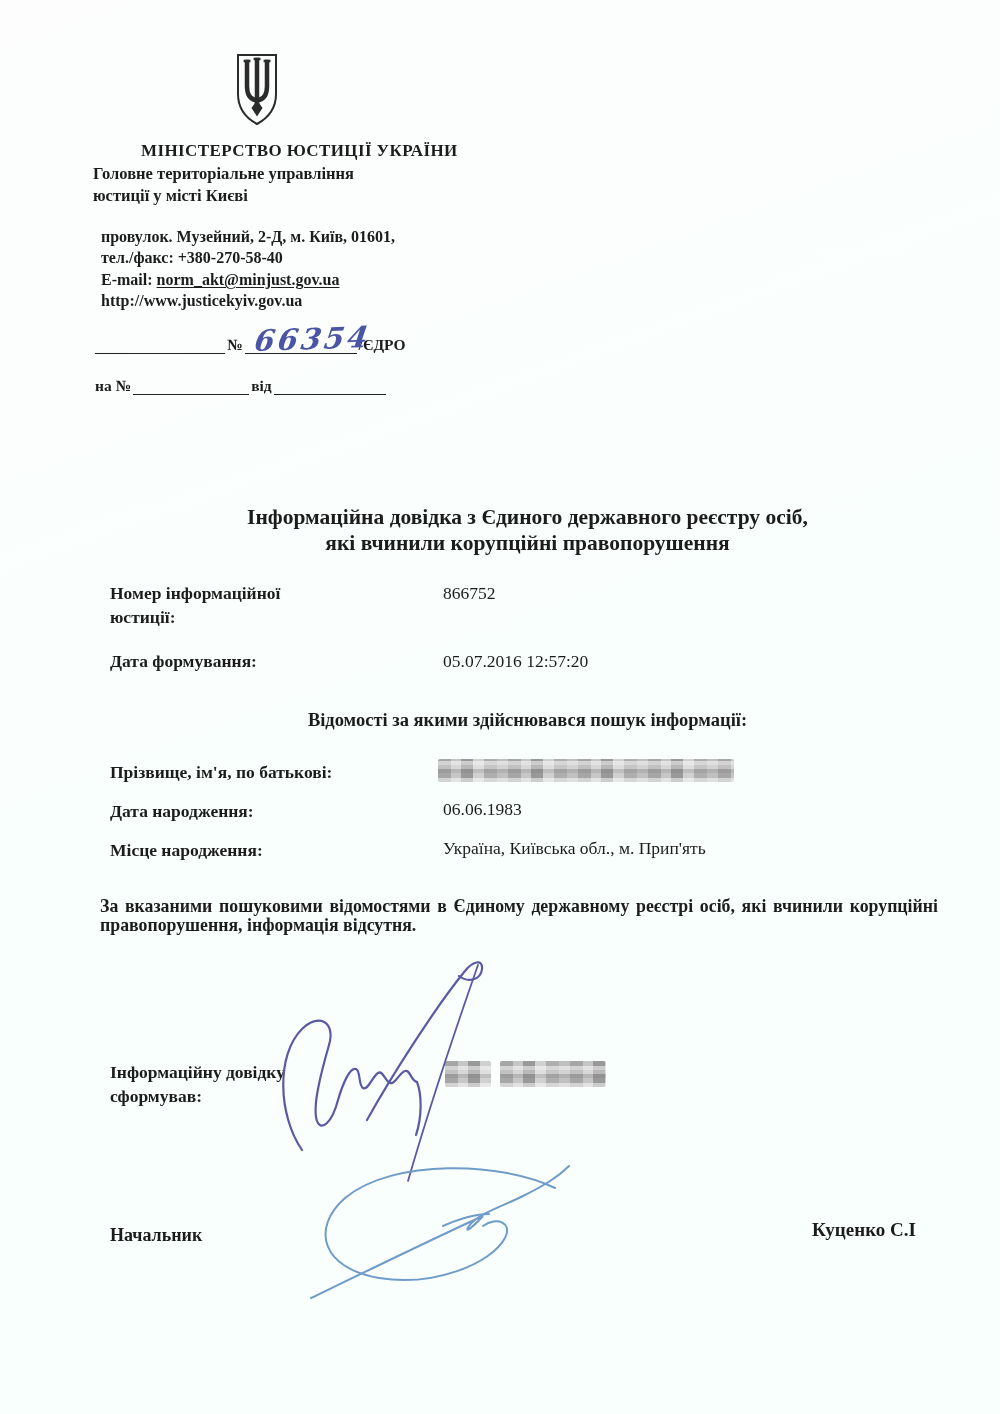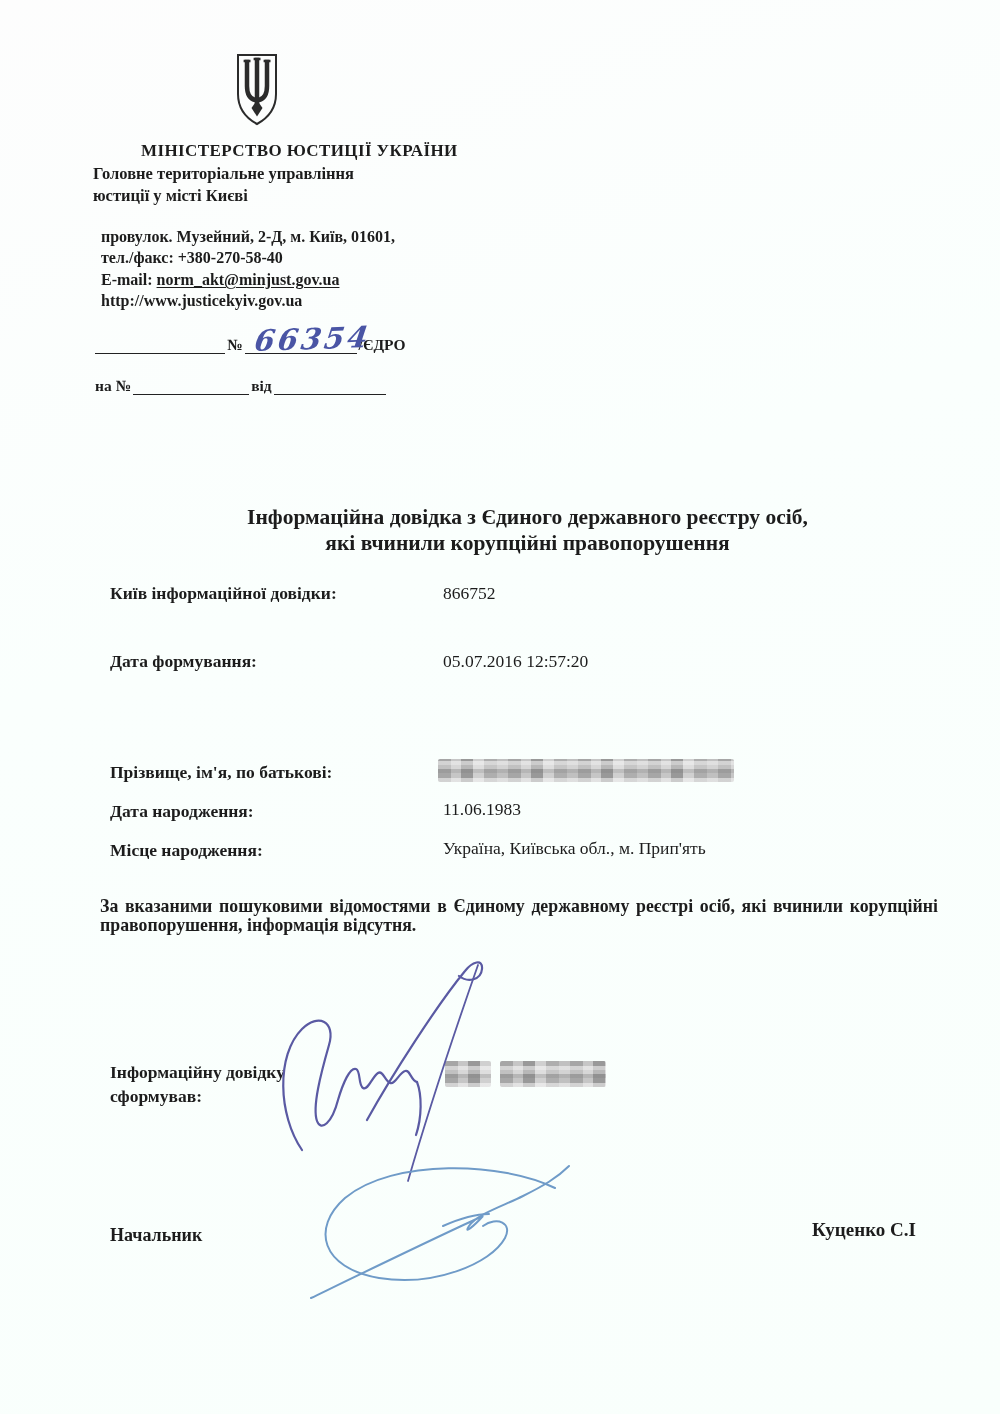--- a/index.html
+++ b/index.html
@@ -141,32 +141,33 @@
     <span class="blank" style="width:116px"></span>
     <span>від</span>
     <span class="blank" style="width:112px"></span>
   </div>
 
   <div class="abs doc-title">
     <div>Інформаційна довідка з Єдиного державного реєстру осіб,</div>
     <div>які вчинили корупційні правопорушення</div>
   </div>
 
-  <div class="abs field-label lbl-cert-number">Київ інформаційної довідки:</div>
+  <div class="abs field-label lbl-cert-number">Номер інформаційної юстиції:</div>
   <div class="abs field-value val-cert-number">866752</div>
 
   <div class="abs field-label lbl-form-date">Дата формування:</div>
   <div class="abs field-value val-form-date">05.07.2016 12:57:20</div>
 
+  <div class="abs search-heading">Відомості за якими здійснювався пошук інформації:</div>
 
   <div class="abs field-label lbl-full-name">Прізвище, ім'я, по батькові:</div>
   <div class="abs redacted redacted-name"></div>
 
   <div class="abs field-label lbl-birth-date">Дата народження:</div>
-  <div class="abs field-value val-birth-date">11.06.1983</div>
+  <div class="abs field-value val-birth-date">06.06.1983</div>
 
   <div class="abs field-label lbl-birth-place">Місце народження:</div>
   <div class="abs field-value val-birth-place">Україна, Київська обл., м. Прип'ять</div>
 
   <div class="abs result-paragraph">За вказаними пошуковими відомостями в Єдиному державному реєстрі осіб, які вчинили корупційні правопорушення, інформація відсутня.</div>
 
 
   <div class="abs formed-by">Інформаційну довідку сформував:</div>
   <div class="abs redacted redacted-auth-1"></div>
   <div class="abs redacted redacted-auth-2"></div>

